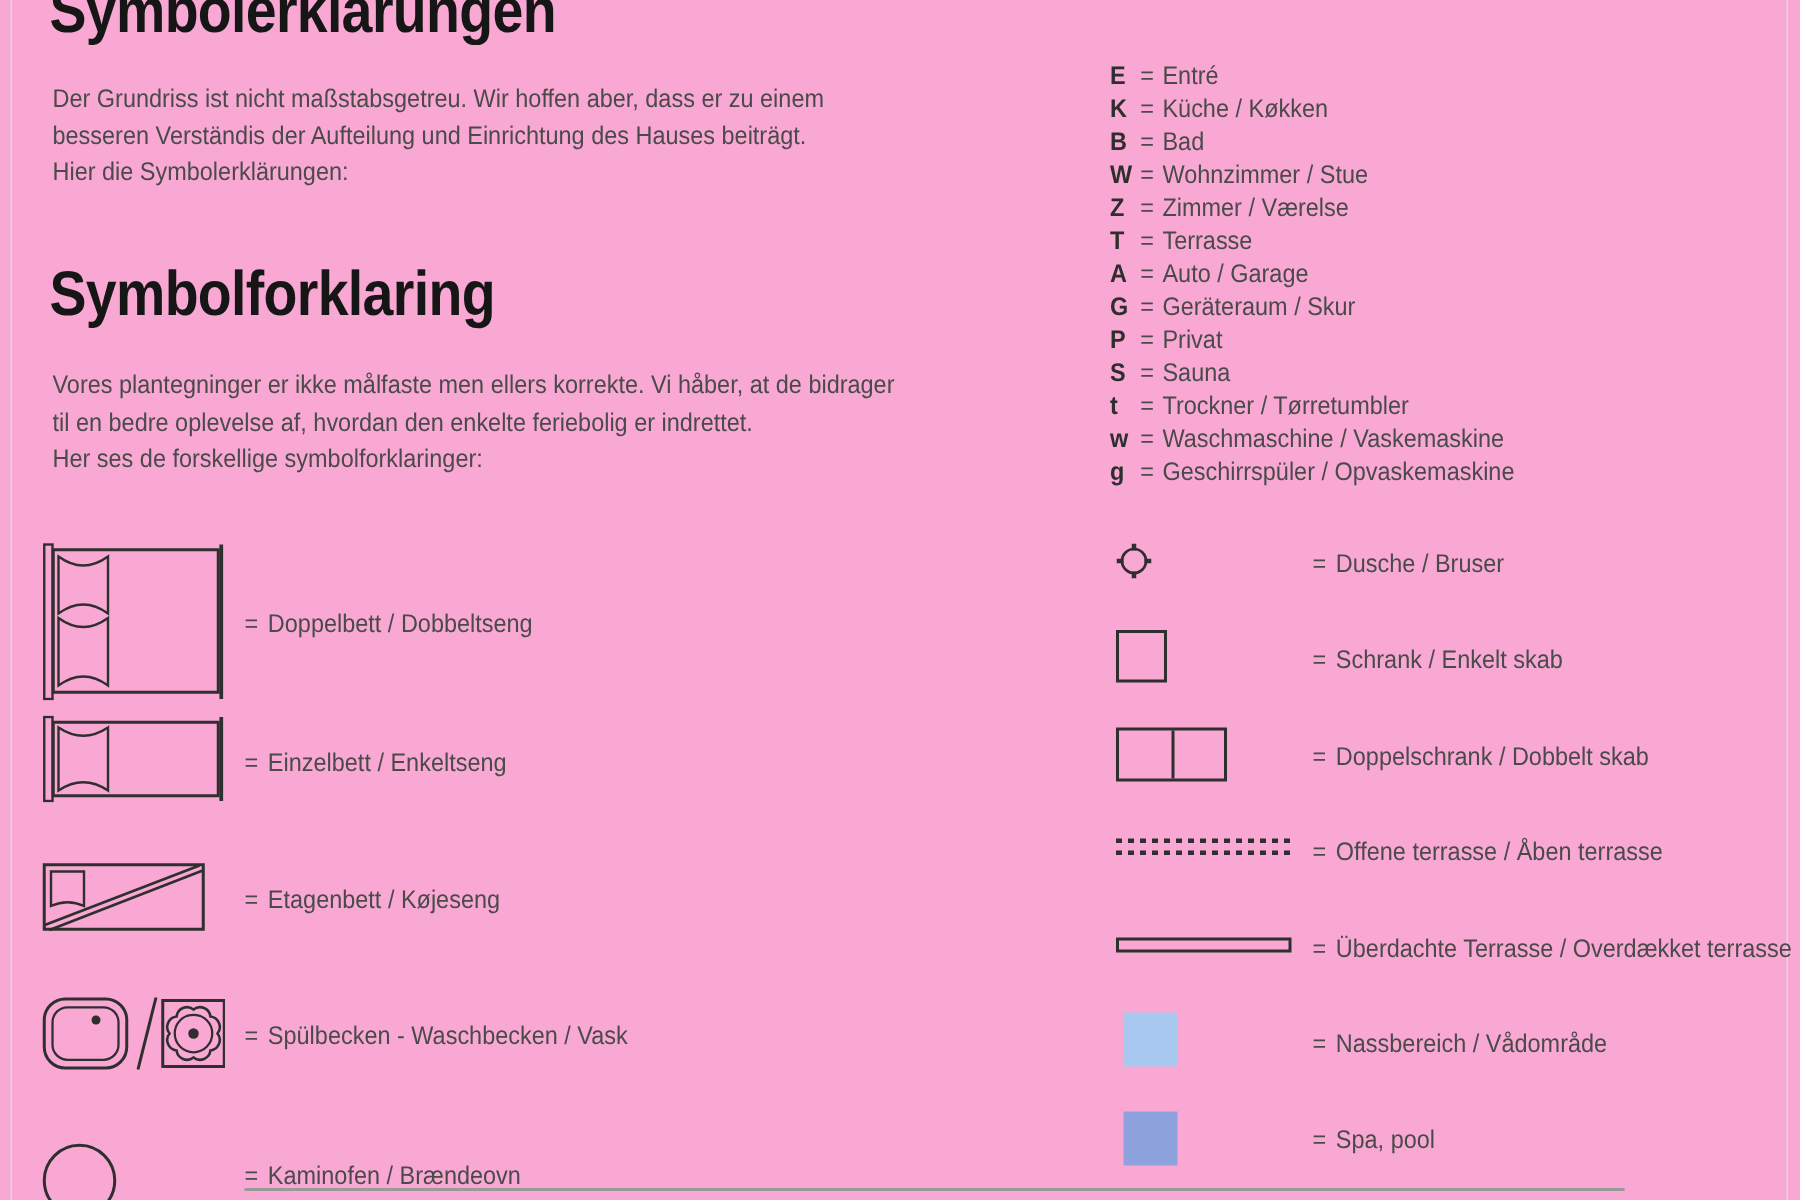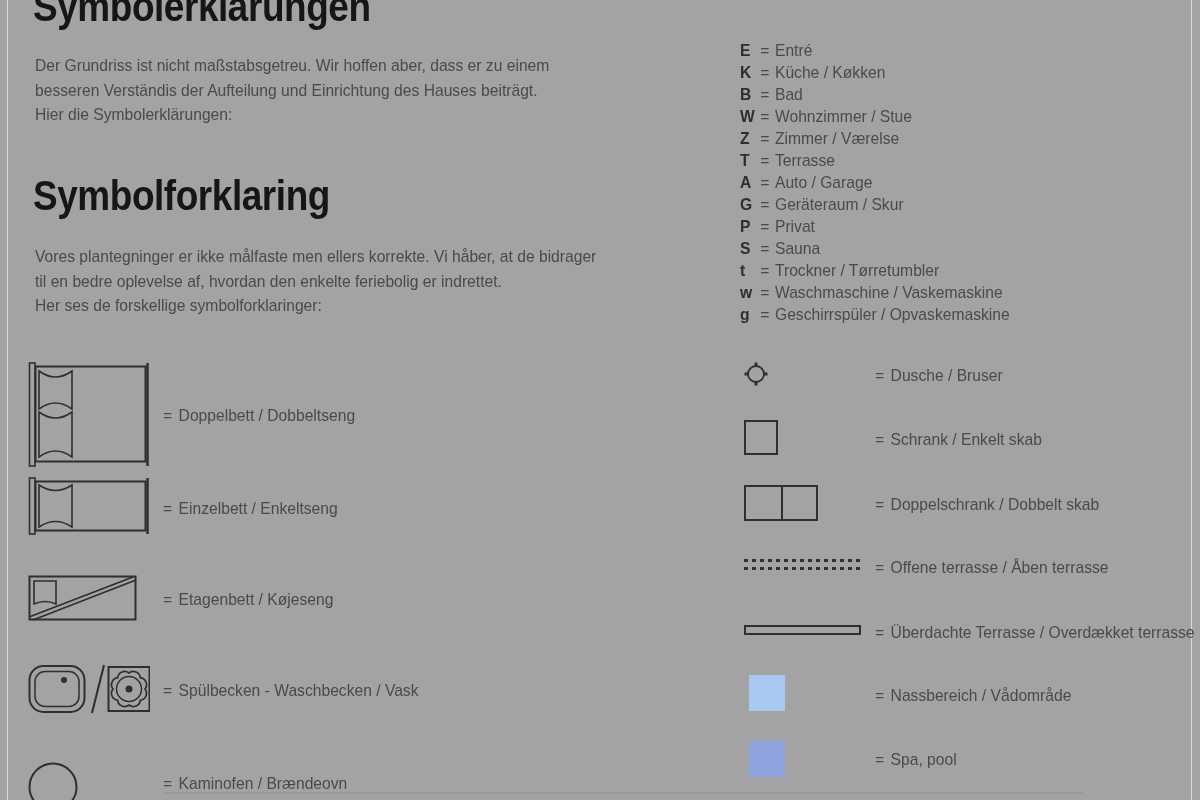--- a/index.html
+++ b/index.html
@@ -2,21 +2,21 @@
 <html><head>
 <meta charset="utf-8">
 <style>
   * { margin: 0; padding: 0; box-sizing: border-box; }
   html, body { background: #ffffff; }
   #page {
     position: relative;
     width: 1200px;
     height: 800px;
     overflow: hidden;
-    background: #a3a3a3;
+    background: #f9a8d4;
     font-family: "Liberation Sans", "DejaVu Sans", sans-serif;
     color: #4a4a4a;
   }
   .edge-line { position: absolute; background: #dcdcdc; }
   #left-edge  { left: 7px; top: 0; width: 1px; height: 800px; }
   #right-edge { left: 1191px; top: 0; width: 1px; height: 800px; }
   #bottom-rule { position: absolute; left: 163px; top: 792px; width: 920px; height: 2px; background: #9a9a9a; }
 
   .h-title {
     position: absolute;

